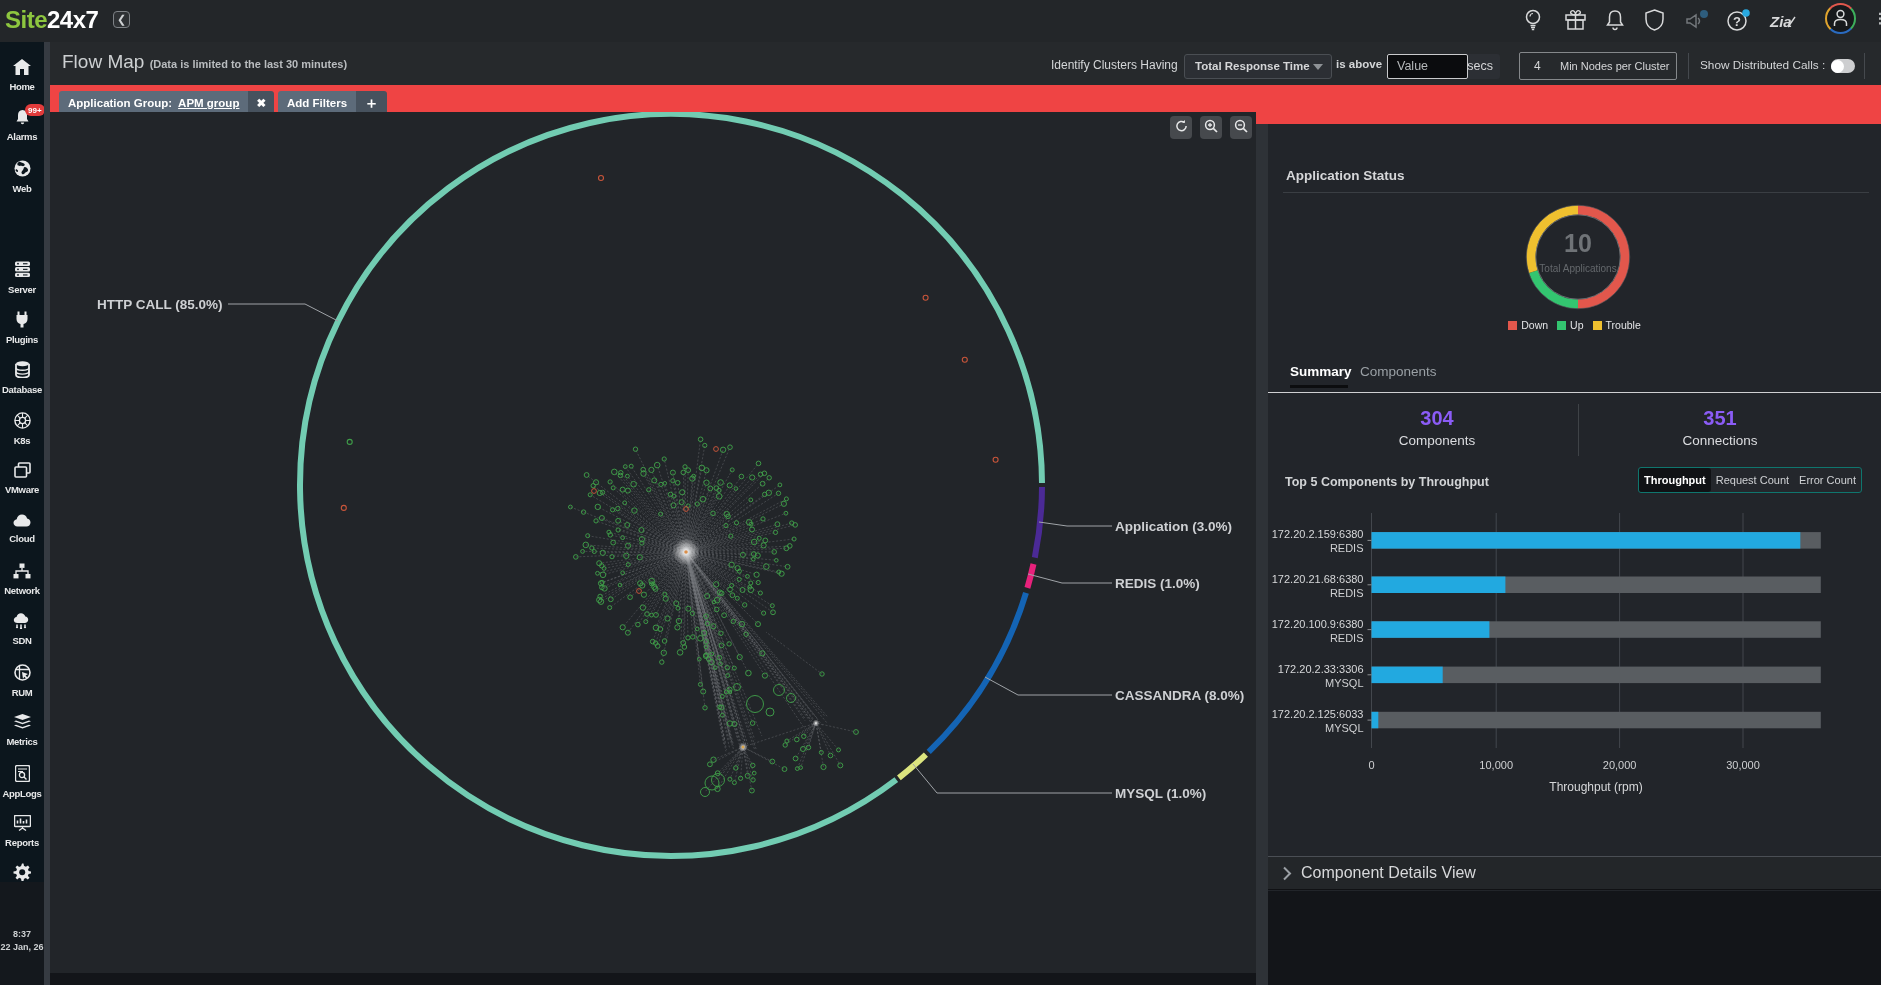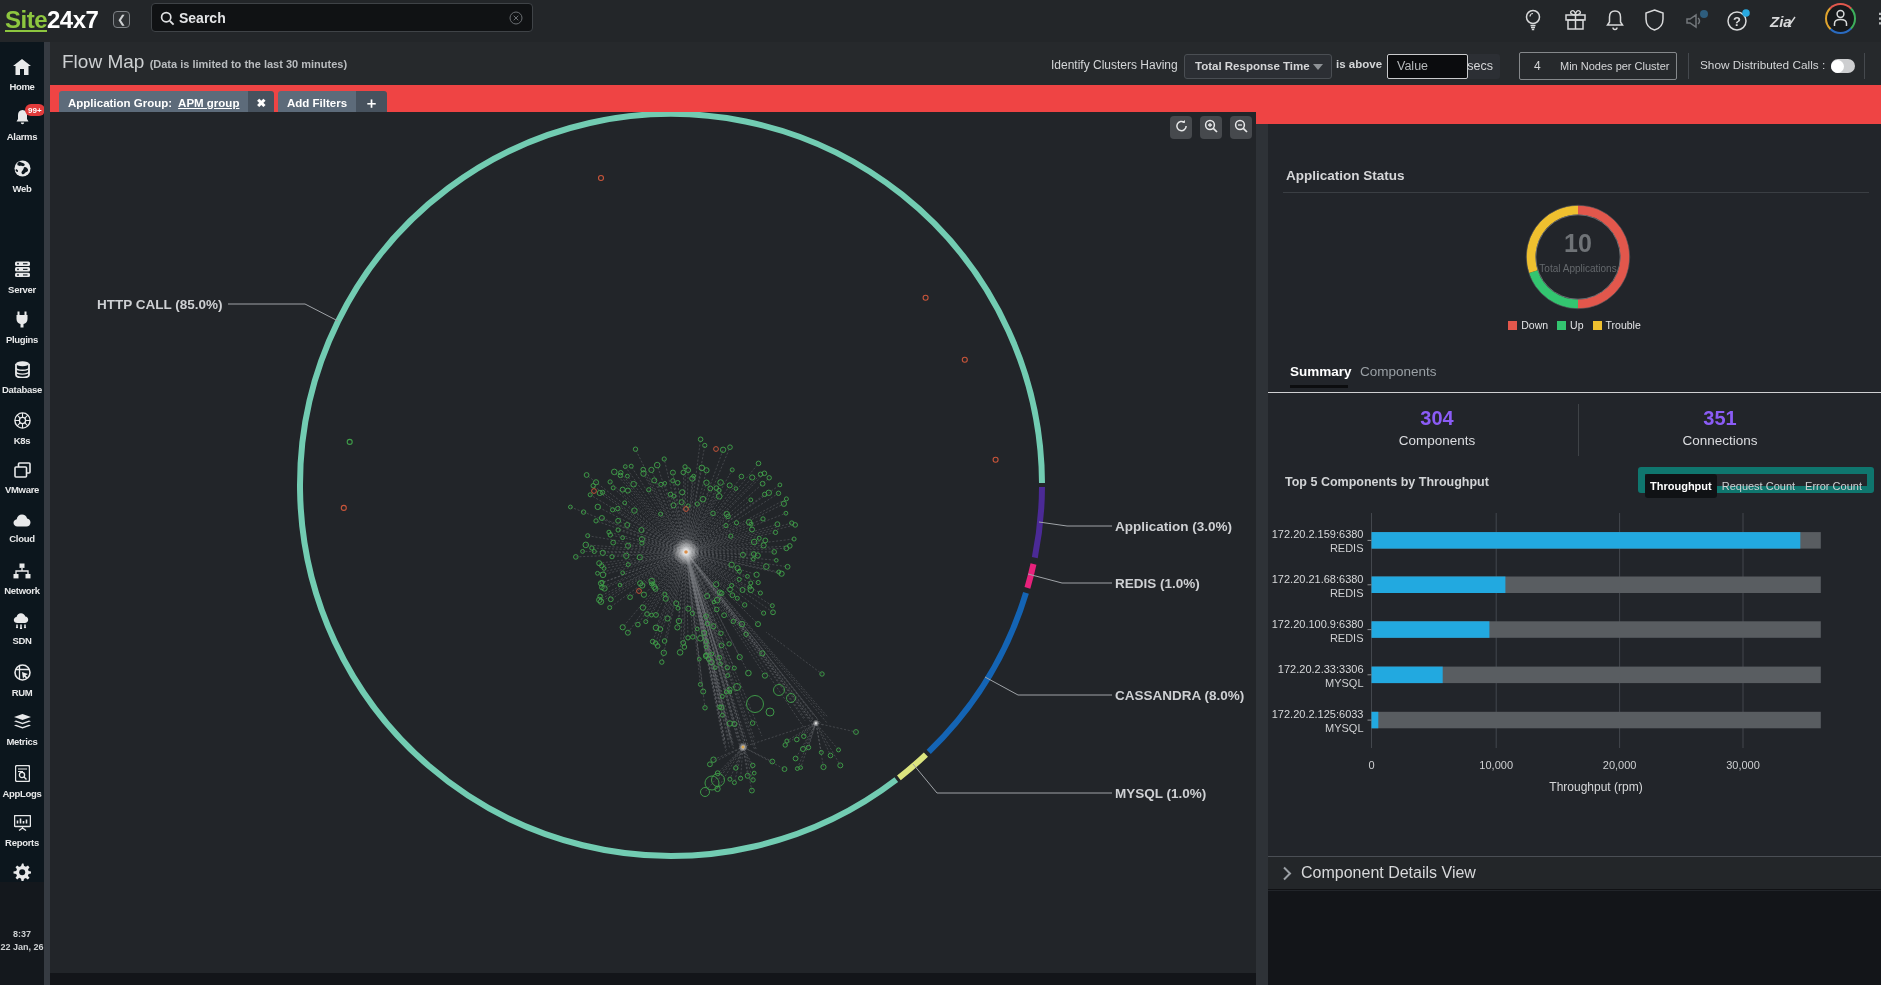--- a/index.html
+++ b/index.html
@@ -1,21 +1,21 @@
 <!DOCTYPE html>
 <html><head>
 <meta charset="utf-8">
 <style>
 * { margin:0; padding:0; box-sizing:border-box; }
 html,body { width:1881px; height:985px; overflow:hidden; background:#131519; font-family:"Liberation Sans", sans-serif; }
 .abs { position:absolute; }
 
 #topbar { position:absolute; left:0; top:0; width:1881px; height:42px; background:#232629; }
 #logo { position:absolute; left:5px; top:6px; font-size:24px; font-weight:bold; color:#fff; letter-spacing:-0.5px; }
-#logo .grn { color:#8dc63f;text-decoration:underline; }
+#logo .grn { color:#8dc63f; }
 #collapse { position:absolute; left:113px; top:11px; width:17px; height:17px; border:1px solid #7e8286; border-radius:4px; color:#cfd2d4; font-size:11px; text-align:center; line-height:15px; background:#2e3134; }
 #search { position:absolute; left:151px; top:3px; width:382px; height:29px; background:#101214; border:1px solid #3f4347; border-radius:4px; color:#e4e5e7; font-size:14px; font-weight:bold; line-height:28px; }
 #search .stext { position:absolute; left:27px; top:0; }
 #topicons { position:absolute; right:0; top:0; height:42px; }
 .ticon { position:absolute; top:9px; width:24px; height:24px; }
 
 #sidebar { position:absolute; left:0; top:42px; width:44px; height:943px; background:#0c161d; }
 #sidestrip { position:absolute; left:44px; top:42px; width:6px; height:943px; background:#363b42; }
 #sidelow { position:absolute; left:0; top:882px; width:44px; height:103px; background:#14181d; }
 .nav { position:absolute; left:0; width:44px; text-align:center; color:#e8e9ea; }
@@ -64,44 +64,33 @@
 #dlegend .sq { display:inline-block; width:9px; height:9px; margin:0 4px -1px 9px; }
 .tab { position:absolute; top:240px; font-size:13.5px; color:#9aa0a5; }
 #tab1 { left:22px; color:#ffffff; font-weight:bold; }
 #tab2 { left:92px; }
 #tabbar { position:absolute; left:22px; top:261px; width:58px; height:3px; background:#0c0d0f; }
 #tabline { position:absolute; left:0px; top:268px; width:613px; height:1px; background:#cfd0d2; }
 .statnum { position:absolute; top:283px; width:200px; text-align:center; font-size:20px; font-weight:bold; color:#8b5cf6; }
 .statlbl { position:absolute; top:309px; width:200px; text-align:center; font-size:13.5px; color:#dcdde0; }
 #statsep { position:absolute; left:310px; top:280px; width:1px; height:52px; background:#3f4347; }
 #top5 { position:absolute; left:17px; top:351px; font-size:12.5px; font-weight:bold; color:#d2d4d6; }
-#togglegrp { position:absolute; left:370px; top:343px; height:26px; border:7px solid #0f766e; border-radius:3px; font-size:11px; color:#cfd1d4; background:#24272c; white-space:nowrap; }
+#togglegrp { position:absolute; left:370px; top:343px; height:26px; border:1px solid #0f766e; border-radius:3px; font-size:11px; color:#cfd1d4; background:#24272c; white-space:nowrap; }
 #togglegrp span { display:inline-block; height:24px; line-height:24px; padding:0 5px; }
 #togglegrp .on { background:#101215; color:#fff; font-weight:bold; border-radius:3px; }
 #cdv { position:absolute; left:0; top:732px; width:613px; height:34px; background:#232629; border-top:1px solid #4a4e54; border-bottom:1px solid #101114; }
 #cdv .txt { position:absolute; left:33px; top:7px; font-size:16px; color:#d8d9db; }
 #belowcdv { position:absolute; left:0; top:767px; width:613px; height:94px; background:#131519; }
 </style>
 </head>
 <body>
 
 <div id="topbar">
   <div id="logo"><span class="grn">Site</span>24x7</div>
   <div id="collapse">❮</div>
-  <div id="search">
-    <svg class="abs" style="left:8px;top:7px" width="15" height="15" viewBox="0 0 15 15">
-        <circle cx="6.2" cy="6.2" r="4.6" fill="none" stroke="#dfe0e2" stroke-width="1.7"></circle>
-        <line x1="9.8" y1="9.8" x2="13.6" y2="13.6" stroke="#dfe0e2" stroke-width="1.9"></line>
-      </svg>
-    <span class="stext">Search</span>
-    <svg class="abs" style="right:9px;top:7px" width="14" height="14" viewBox="0 0 14 14">
-        <circle cx="7" cy="7" r="6" fill="none" stroke="#6a6e72" stroke-width="1"></circle>
-        <path d="M4.7 4.7 L9.3 9.3 M9.3 4.7 L4.7 9.3" stroke="#6a6e72" stroke-width="1"></path>
-      </svg>
-  </div>
   <div id="topicons" style="left:0;width:1881px">
 <div class="ticon" style="left:1523px"><svg width="20" height="22" viewBox="0 0 20 22">
           <circle cx="10" cy="8" r="6.5" fill="none" stroke="#d8d9da" stroke-width="1.5"></circle>
           <path d="M7.5 16.5 L12.5 16.5 M8 18.5 L12 18.5 M8.8 20.5 L11.2 20.5" stroke="#d8d9da" stroke-width="1.3"></path>
           <path d="M10 4.5 C8.3 4.5 7 5.8 7 7.5" fill="none" stroke="#d8d9da" stroke-width="1.2"></path>
         </svg></div>
 <div class="ticon" style="left:1565px"><svg width="21" height="21" viewBox="0 0 21 21">
           <rect x="1" y="6" width="19" height="5" fill="none" stroke="#d8d9da" stroke-width="1.5"></rect>
           <rect x="3" y="11" width="15" height="9" fill="none" stroke="#d8d9da" stroke-width="1.5"></rect>
           <line x1="10.5" y1="6" x2="10.5" y2="20" stroke="#d8d9da" stroke-width="1.5"></line>

